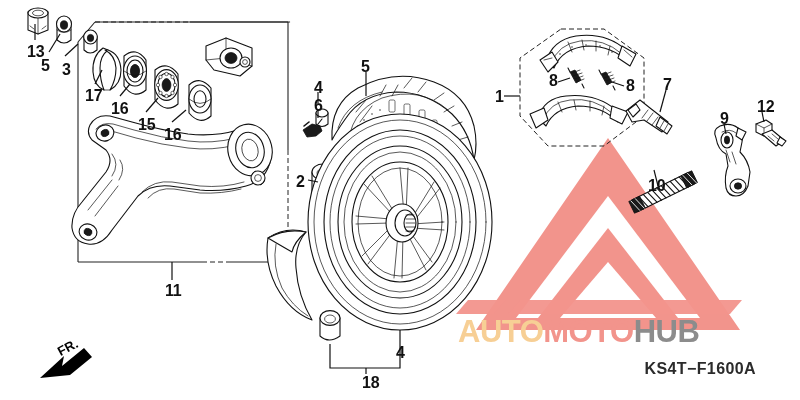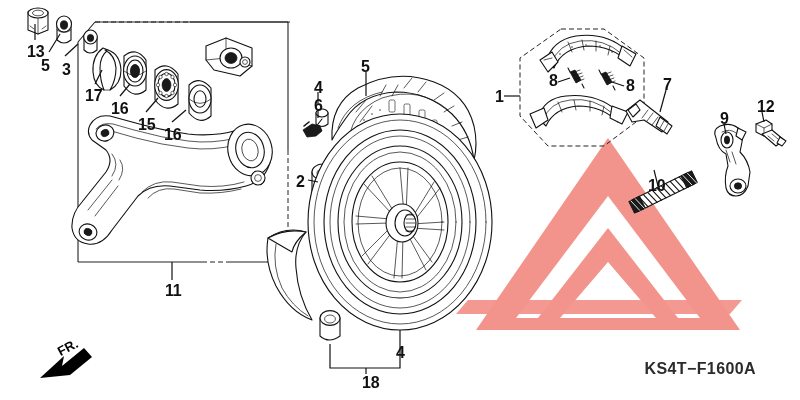--- a/index.html
+++ b/index.html
@@ -102,20 +102,23 @@
         <path d="M 556 138 L 600 138 L 600 330 L 556 330 Z" opacity="0"></path>
       </g>
 
       <g fill="#f2948c">
         <path d="M 560 140 L 596 140 L 524 330 L 482 330 Z" opacity="0"></path>
       </g>
 
       <path d="M 520 300 L 742 300 L 730 314 L 508 314 Z" fill="#f2948c" opacity="0.95"></path>
       <path d="M 468 300 L 506 300 L 494 314 L 456 314 Z" fill="#f2948c" opacity="0.95"></path>
     </svg>
+    <div id="wm-wordmark">
+      <span style="color:#f7cf95">AUTO</span><span style="color:#f2948c">MOTO</span><span style="color:#8c8c8c">HUB</span>
+    </div>
   </div>
 
   <svg id="diagram-svg" viewBox="0 0 800 400">
     <defs>
       <style>
         .ln   { fill:none; stroke:#111; stroke-width:1.1; stroke-linejoin:round; stroke-linecap:round; }
         .lnT  { fill:none; stroke:#111; stroke-width:0.7; stroke-linejoin:round; stroke-linecap:round; }
         .lnB  { fill:none; stroke:#111; stroke-width:1.6; stroke-linejoin:round; stroke-linecap:round; }
         .fw   { fill:#fff; stroke:#111; stroke-width:1.1; stroke-linejoin:round; }
         .fwT  { fill:#fff; stroke:#111; stroke-width:0.7; stroke-linejoin:round; }

